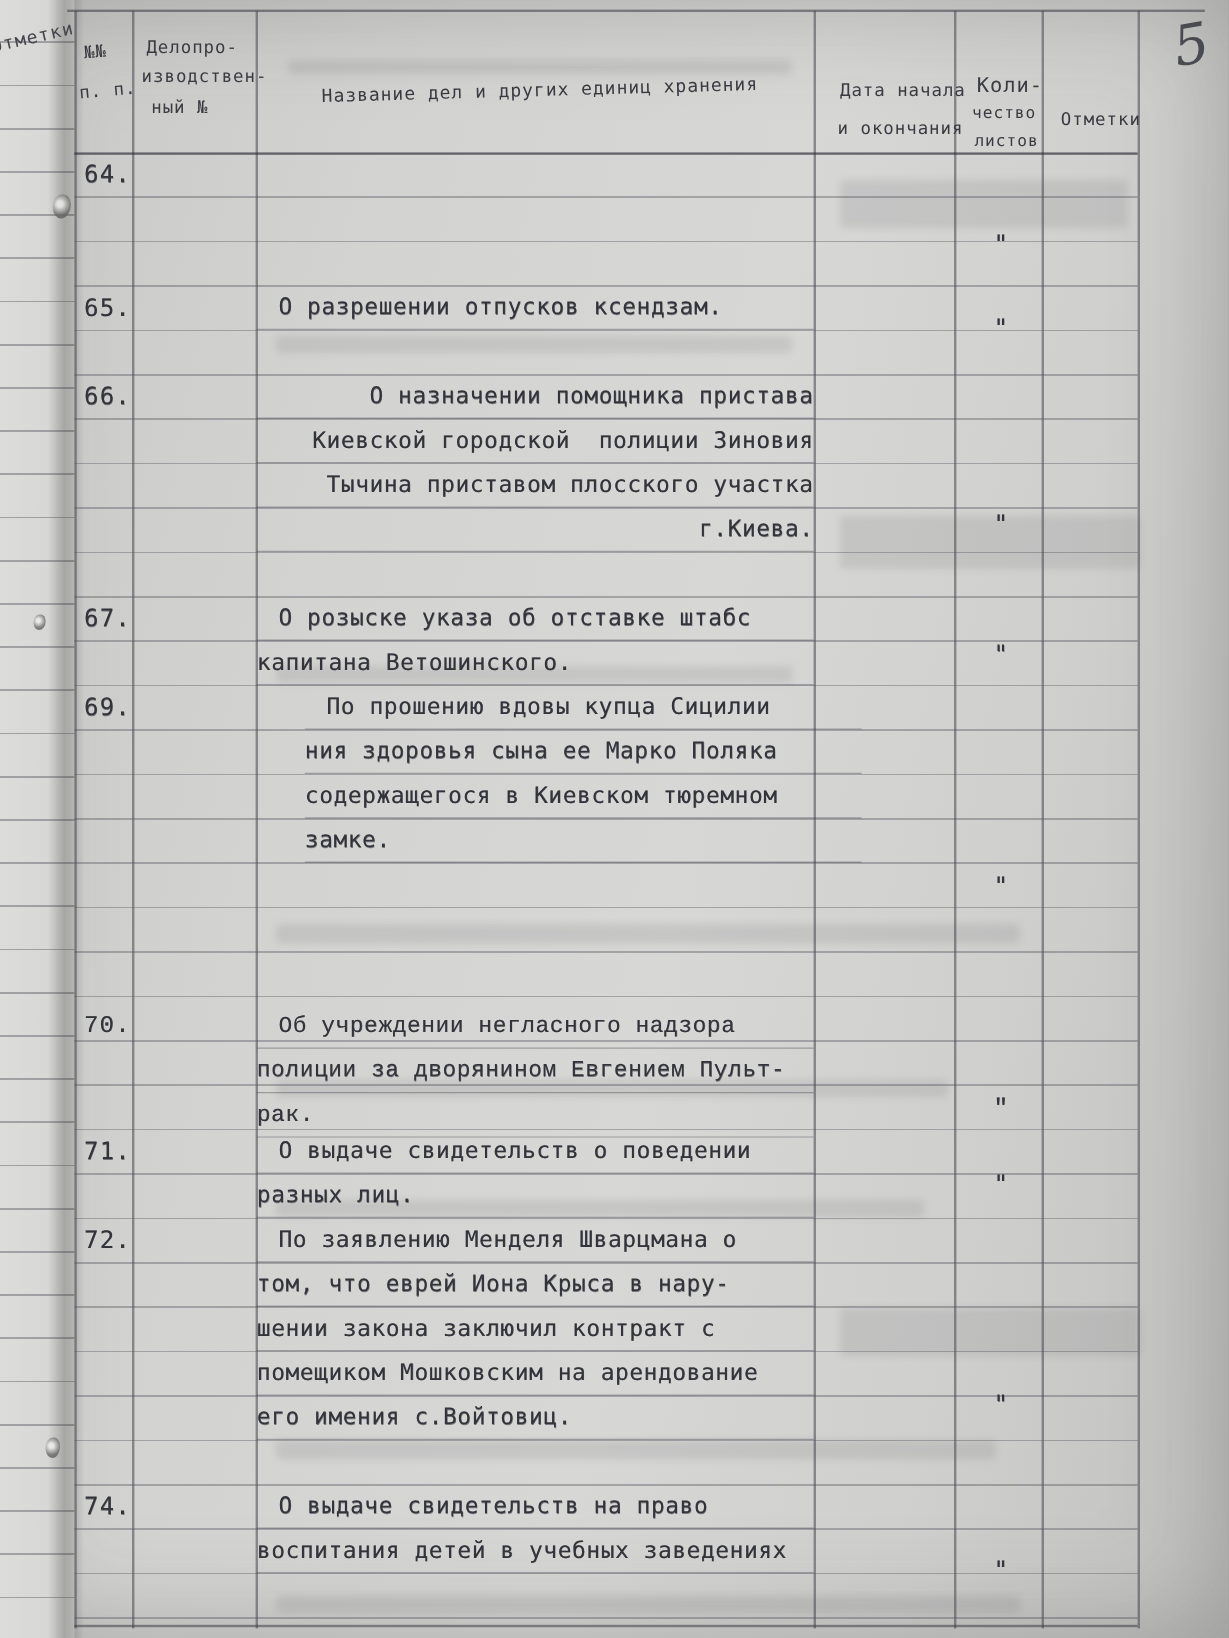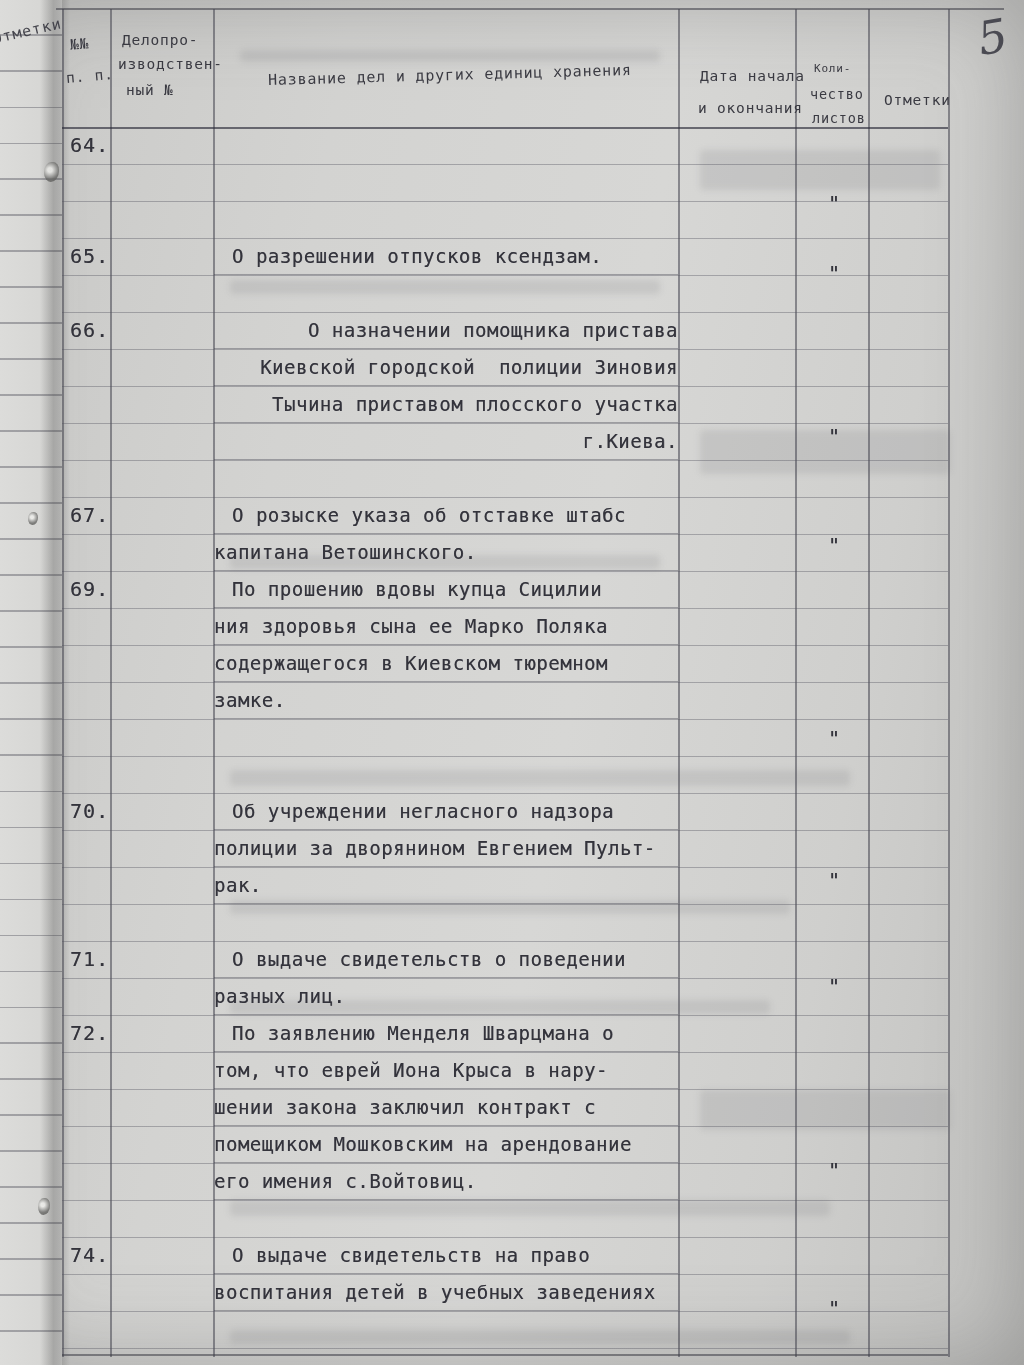--- a/index.html
+++ b/index.html
@@ -97,21 +97,21 @@
   <div class="pageno">5</div>
 
   <div class="hdr" style="left:70px;top:36px;transform:rotate(-5deg);">№№</div>
   <div class="hdr" style="left:66px;top:68px;transform:rotate(-5deg);">п. п.</div>
   <div class="hdr" style="left:122px;top:32px;">Делопро-</div>
   <div class="hdr" style="left:118px;top:56px;">изводствен-</div>
   <div class="hdr" style="left:126px;top:82px;">ный №</div>
   <div class="hdr tilt" style="left:268px;top:66px;font-size:15px;">Название дел и других единиц хранения</div>
   <div class="hdr" style="left:700px;top:68px;">Дата начала</div>
   <div class="hdr" style="left:698px;top:100px;">и окончания</div>
-  <div class="hdr" style="left:814px;top:62px;font-size:11px;">Коли-</div>
+  <div class="hdr" style="left:814px;top:62px;font-size:17px;">Коли-</div>
   <div class="hdr" style="left:810px;top:86px;font-size:13.5px;">чество</div>
   <div class="hdr" style="left:812px;top:110px;font-size:13.5px;">листов</div>
   <div class="hdr" style="left:884px;top:92px;">Отметки</div>
 
   <div class="row" style="top:127px;border-radius:15px;">
     <span class="num">64.</span>
     <span class="ditto" style="top:58px;">"</span>
   </div>
 
   <div class="row" style="top:238px;">
@@ -135,32 +135,32 @@
 
   <div class="row" style="top:497px;">
     <span class="num">67.</span>
     <div class="lines">
       <div class="line first">О розыске указа об отставке штабс</div>
       <div class="line">капитана Ветошинского.</div>
     </div>
     <span class="ditto" style="top:30px;">"</span>
   </div>
 
-  <div class="row" style="top:571px;">
+  <div class="row" style="top:571px;padding-left:40px;">
     <span class="num">69.</span>
     <div class="lines">
       <div class="line first">По прошению вдовы купца Сицилии</div>
       <div class="line">ния здоровья сына ее Марко Поляка</div>
       <div class="line">содержащегося в Киевском тюремном</div>
       <div class="line">замке.</div>
     </div>
     <span class="ditto" style="top:149px;">"</span>
   </div>
 
-  <div class="row" style="top:793px;">
+  <div class="row" style="top:837px;font-family:Liberation Mono, monospace;">
     <span class="num">70.</span>
     <div class="lines">
       <div class="line first">Об учреждении негласного надзора</div>
       <div class="line">полиции за дворянином Евгением Пульт-</div>
       <div class="line">рак.</div>
     </div>
     <span class="ditto" style="top:69px;">"</span>
   </div>
 
   <div class="row" style="top:941px;">

